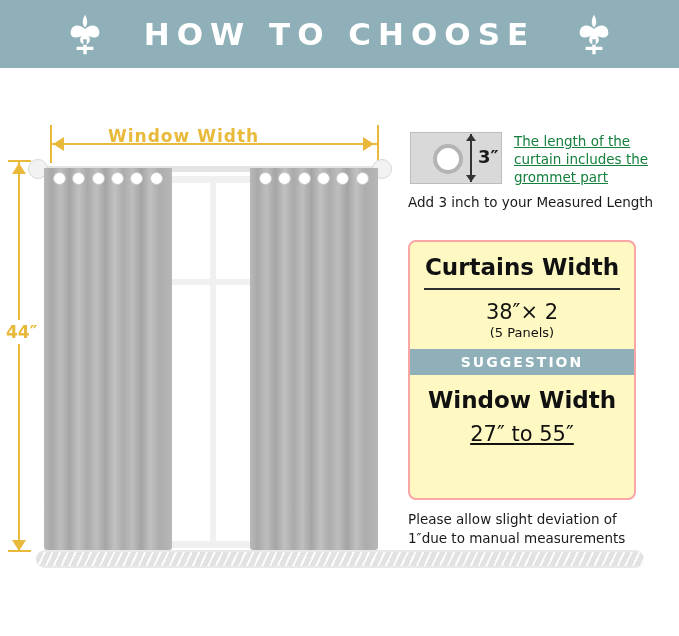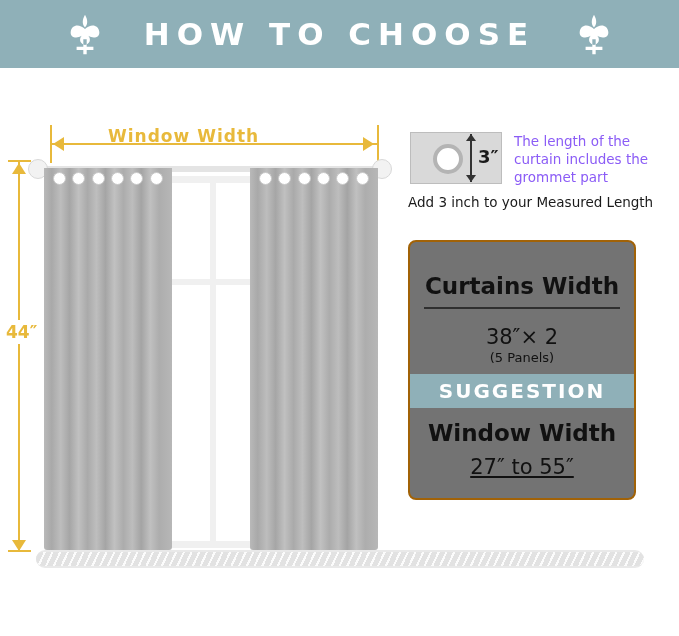--- a/index.html
+++ b/index.html
@@ -249,70 +249,70 @@
     font-size: 18px;
     font-weight: bold;
     color: #1a1a1a;
   }
   .gm-note {
     position: absolute;
     left: 110px; top: 64px;
     width: 165px;
     font-size: 13.5px;
     line-height: 18px;
-    color: #8b5cf6;
+    color: #15803d;
+    text-decoration: underline;
   }
   .add-note {
     position: absolute;
     left: 4px; top: 126px;
     font-size: 13.5px;
     color: #1a1a1a;
   }
 
   
   .card {
     position: absolute;
     left: 4px; top: 172px;
     width: 228px; height: 260px;
-    border: 2px solid #a16207;
+    border: 2px solid #fca5a5;
     border-radius: 8px;
-    background: #737373;
+    background: #fef9c3;
     overflow: hidden;
     display: flex;
     flex-direction: column;
     align-items: center;
-    justify-content: center;
   }
   .card-h1 {
     margin-top: 12px;
     font-size: 23px;
     font-weight: bold;
     color: #111111;
   }
   .card-rule {
     width: 196px; height: 2px;
     background: #2f2f2f;
     margin: 8px 0 0 0;
   }
   .card-val {
-    margin-top: 16px;
+    margin-top: 10px;
     font-size: 21px;
     color: #111111;
   }
   .card-sub {
     font-size: 13px;
     color: #111111;
     margin-top: 1px;
   }
   .card-band {
     width: 228px;
     background: #8fb0b8;
     color: #ffffff;
     text-align: center;
-    font-size: 20px;
+    font-size: 14px;
     font-weight: bold;
     letter-spacing: 2px;
     padding: 5px 0;
     margin-top: 9px;
   }
   .card-h2 {
     margin-top: 12px;
     font-size: 23px;
     font-weight: bold;
     color: #111111;
@@ -416,13 +416,17 @@
   <div class="card">
     <div class="card-h1">Curtains Width</div>
     <div class="card-rule"></div>
     <div class="card-val">38″× 2</div>
     <div class="card-sub">(5 Panels)</div>
     <div class="card-band">SUGGESTION</div>
     <div class="card-h2">Window Width</div>
     <div class="card-range">27″ to 55″</div>
   </div>
 
+  <div class="deviation">
+    <div>Please allow slight deviation of</div>
+    <div>1″due to manual measurements</div>
+  </div>
 </div>
 
 </body></html>

